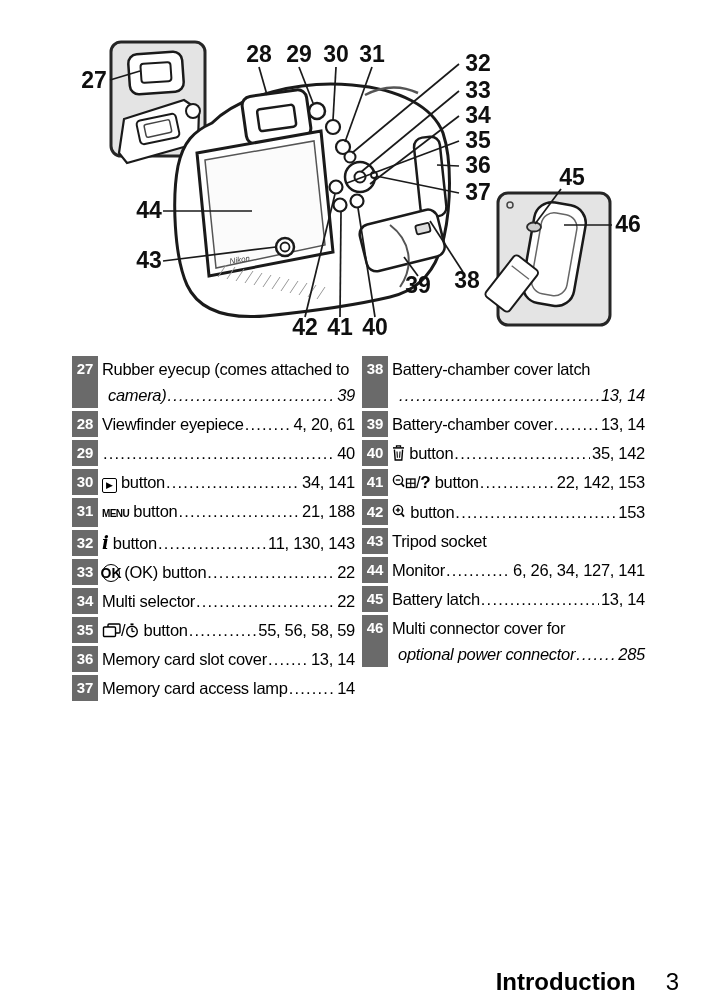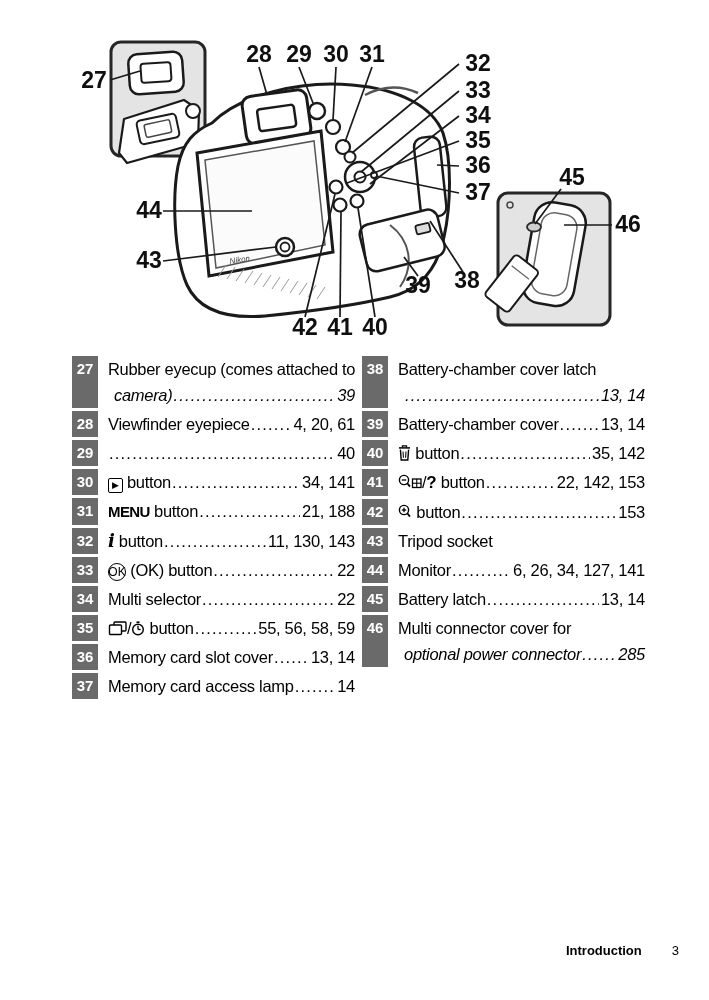--- a/index.html
+++ b/index.html
@@ -15,38 +15,38 @@
   .thin{stroke:#555;fill:none;}
   
   #parts-list{position:absolute;left:72px;top:356px;width:576px;display:flex;gap:7px;}
   .col{width:283px;flex:0 0 283px;}
   .entry{display:flex;margin-bottom:3px;}
   .badge{
     width:26px;flex:0 0 26px;background:#6a6a6a;color:#fff;
     font-weight:bold;font-size:15px;text-align:center;
     display:flex;justify-content:center;align-items:flex-start;line-height:26px;
   }
-  .ebody{flex:1;min-width:0;padding-left:10px;font-size:16.5px;line-height:26px;letter-spacing:-0.3px;}
+  .ebody{flex:1;min-width:0;padding-left:4px;font-size:16.5px;line-height:26px;letter-spacing:-0.3px;}
   .row{display:flex;align-items:baseline;}
   .row.cont{padding-left:6px;font-style:italic;}
   .seg{white-space:pre;}
   .leader{flex:1;overflow:hidden;white-space:nowrap;margin:0 2px 0 1px;letter-spacing:1.2px;}
   .leader::after{content:"................................................................................";}
   .pages{white-space:nowrap;}
   
   .ic{display:inline-block;}
   .ic svg{vertical-align:-2px;}
   .ic-playback{border:1.5px solid #000;border-radius:2px;font-size:9px;line-height:11px;padding:1px 3px;vertical-align:2px;}
-  .ic-menu{font-weight:bold;font-size:15px;letter-spacing:-0.6px;}
+  .ic-menu{font-weight:bold;font-size:10px;letter-spacing:-0.6px;}
   .ic-info{font-family:"DejaVu Serif",serif;font-style:italic;font-weight:bold;font-size:18px;}
-  .ic-ok{border:1.5px solid #000;border-radius:50%;width:16px;height:16px;font-size:12px;font-weight:normal;
+  .ic-ok{border:1.5px solid #000;border-radius:50%;width:16px;height:16px;font-size:14px;font-weight:bold;
          display:inline-flex;align-items:center;justify-content:center;vertical-align:-3px;letter-spacing:0;}
   .ic-help{font-weight:800;font-size:17px;}
   
-  #footer{position:absolute;top:943px;right:30px;display:flex;gap:30px;align-items:baseline;font-size:13px;}
+  #footer{position:absolute;top:968px;right:30px;display:flex;gap:30px;align-items:baseline;font-size:24px;}
   #footer .section{font-weight:bold;}
 </style>
 </head>
 <body>
 
 <svg id="diagram" width="709" height="325" viewBox="0 0 709 325">
 
   <g>
     <rect x="111" y="17" width="94" height="114" rx="10" fill="#e4e4e4" stroke="#262626" stroke-width="3"></rect>
     <g transform="rotate(-4 156 48)">

